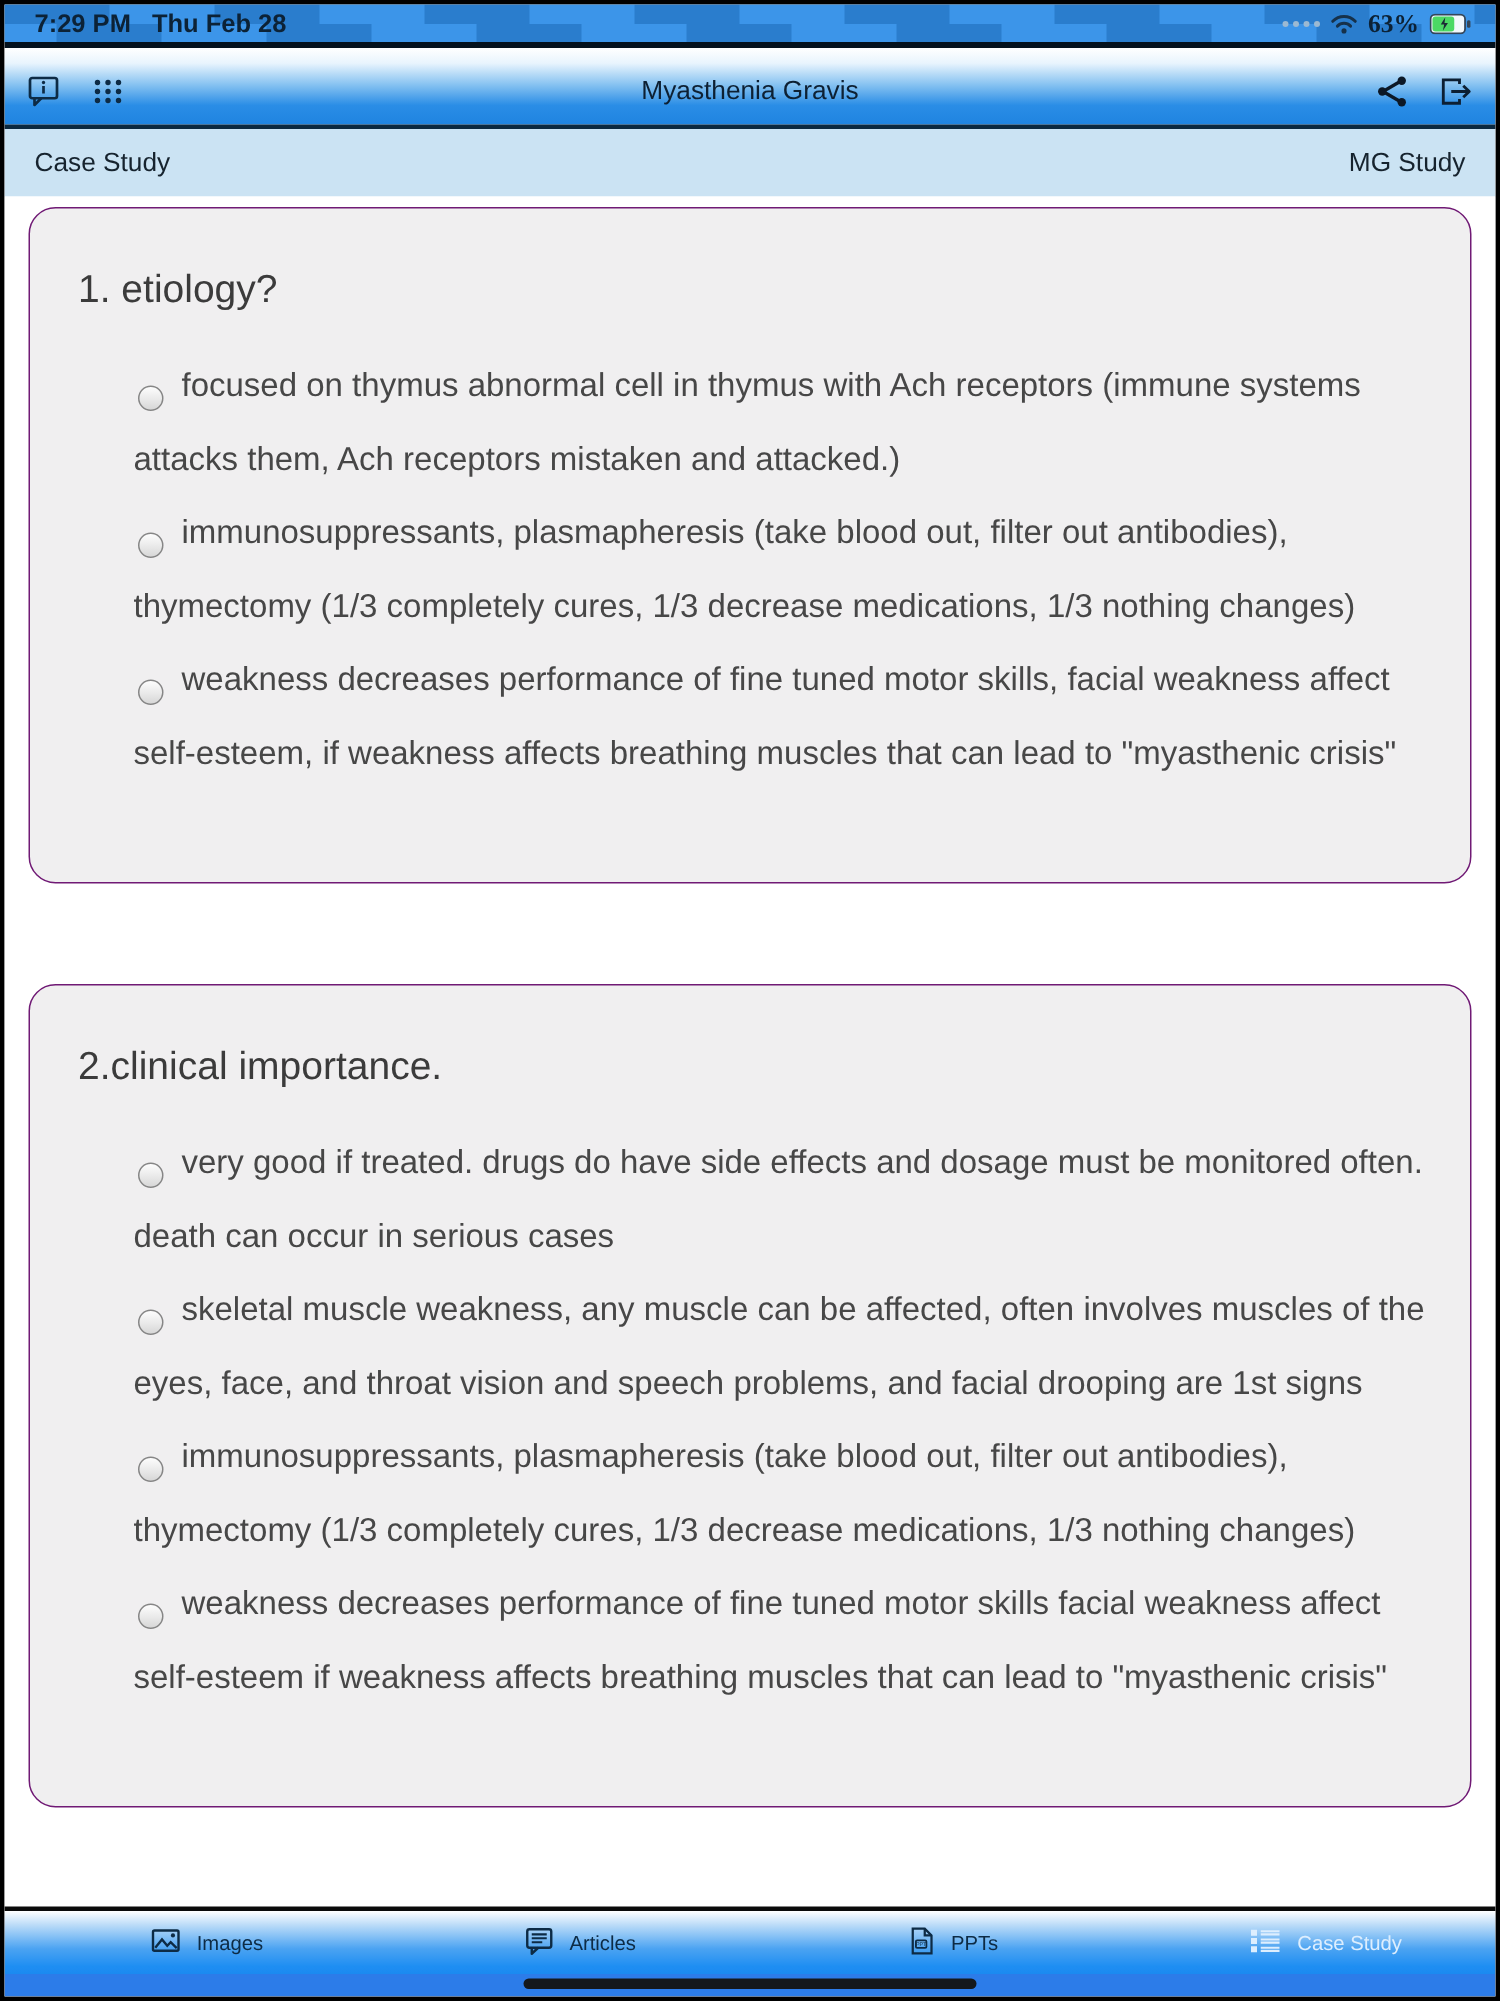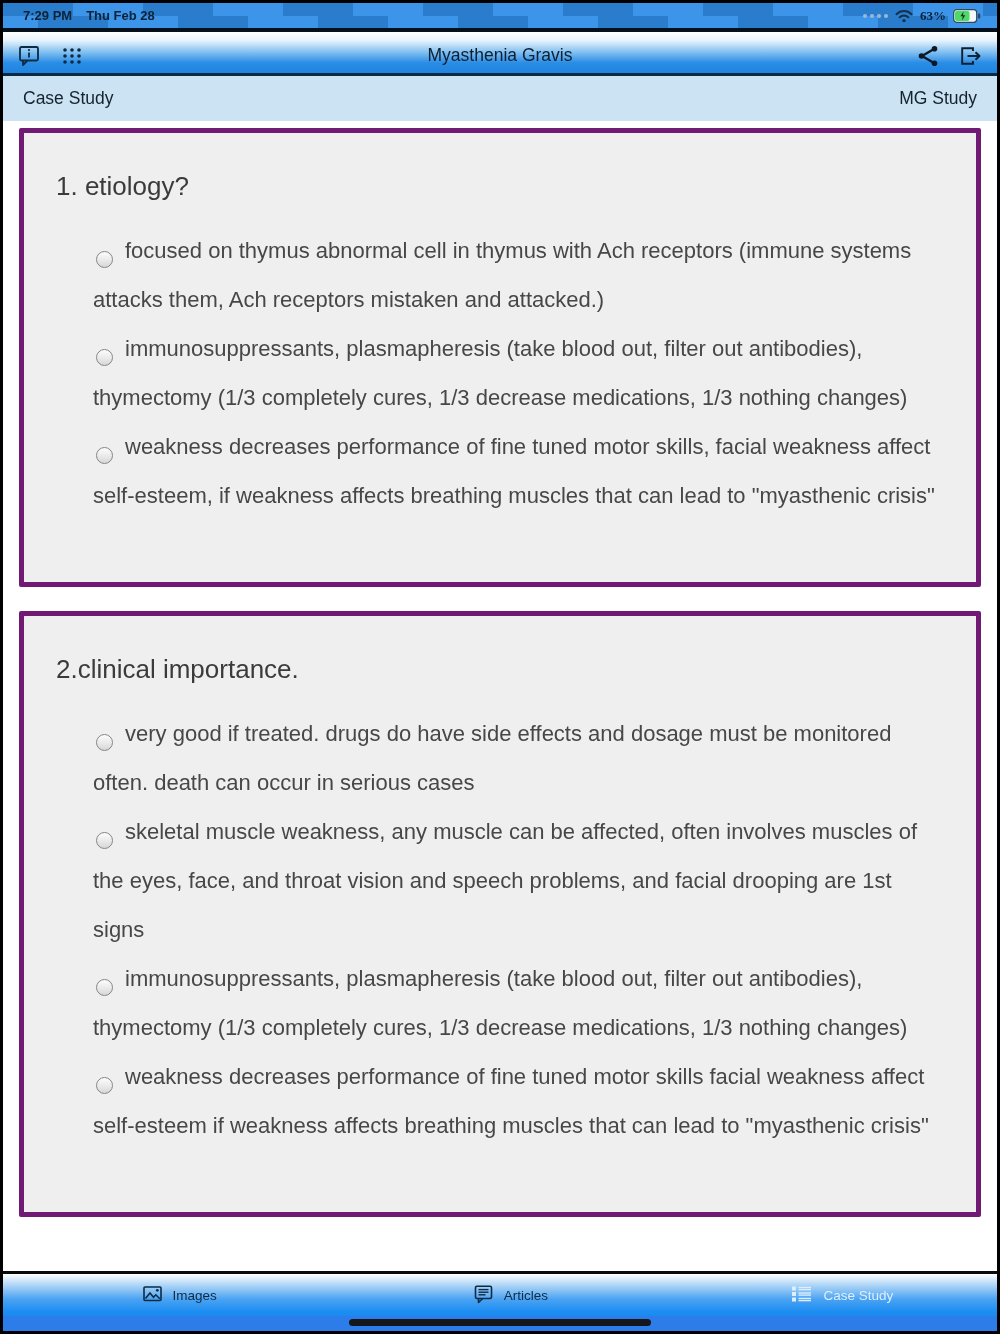--- a/index.html
+++ b/index.html
@@ -13,37 +13,37 @@
     display:flex; flex-direction:column;
     overflow:hidden;
     position:relative;
   }
 
   
   .status-bar {
     height:25px; flex:none;
     display:flex; align-items:center; justify-content:space-between;
     padding:0 16px 0 20px;
-    font-size:13px; font-weight:bold; color:#0c2236;
+    font-size:17px; font-weight:bold; color:#0c2236;
     background-color:#2f87da;
     background-image:
       repeating-linear-gradient(90deg, #2a7dcd 0 70px, #3c95e9 70px 140px),
       repeating-linear-gradient(90deg, #3c95e9 0 35px, #2a7dcd 35px 105px, #3c95e9 105px 140px);
     background-size:140px 13px, 140px 12px;
     background-position:0 0, 0 13px;
     background-repeat:repeat-x, repeat-x;
   }
   .status-left { display:flex; gap:14px; align-items:center; }
   .status-right { display:flex; gap:7px; align-items:center;font-family:Liberation Serif, serif; }
   .cell-dots { display:flex; gap:3px; align-items:center; }
   .cell-dots i { width:4px; height:4px; border-radius:50%; background:#9cb9d2; display:block; }
 
   
   .nav-bar {
-    flex:none; height:48px;
+    flex:none; height:58px;
     border-top:4px solid #04111d;
     border-bottom:3px solid #0b2940;
     background:linear-gradient(180deg,#ffffff 0%,#e8f4fd 20%,#86c2f1 48%,#2a8de6 75%,#1f84e0 100%);
     display:flex; align-items:center;
     padding:6px 14px 0 14px;
     position:relative;
     color:#0d2b45;
   }
   .nav-left, .nav-right { display:flex; gap:18px; align-items:center; }
   .nav-right { margin-left:auto; }
@@ -60,25 +60,25 @@
     display:flex; align-items:center; justify-content:space-between;
     padding:0 20px;
     font-size:17.5px; color:#16232e;
   }
 
   
   .content { flex:1 1 auto; overflow:hidden; background:#fff; }
   .card {
     margin:7px 16px 0 16px;
     background:#f0eff0;
-    border:5px solid #701a75;
-    border-radius:2px;
+    border:1px solid #701a75;
+    border-radius:18px;
     padding:38px 12px 62px 32px;
   }
-  .card + .card { margin-top:24px; }
+  .card + .card { margin-top:67px; }
   .q-title { font-size:26px; font-weight:400; color:#3b3b3b; margin-bottom:24px; }
   .options { margin-left:37px; font-size:22px; line-height:49px; color:#474747; padding-right:16px; }
   .option { position:relative; text-indent:32px; }
   .radio {
     position:absolute; left:3px; top:25px;
     width:17px; height:17px; border-radius:50%;
     border:1px solid #868686;
     background:linear-gradient(180deg,#fdfdfd 0%,#e9e9e9 55%,#d7d7d7 100%);
     cursor:pointer;
   }
@@ -229,20 +229,29 @@
   </div>
       <div class="tab">
     <span class="tab-icon"><svg width="23" height="22" viewBox="0 0 22 22">
             <rect x="3" y="3.2" width="16" height="12.3" rx="1.5" fill="none" stroke="currentColor" stroke-width="1.6"></rect>
             <path d="M6 15.5 L6 19.5 L10.3 15.5" fill="none" stroke="currentColor" stroke-width="1.6" stroke-linejoin="round"></path>
             <line x1="6" y1="6.6" x2="16" y2="6.6" stroke="currentColor" stroke-width="1.4"></line>
             <line x1="6" y1="9.2" x2="16" y2="9.2" stroke="currentColor" stroke-width="1.4"></line>
             <line x1="6" y1="11.8" x2="13" y2="11.8" stroke="currentColor" stroke-width="1.4"></line>
           </svg></span>
     <span>Articles</span>
+  </div>
+      <div class="tab">
+    <span class="tab-icon"><svg width="22" height="22" viewBox="0 0 22 22">
+            <path d="M5.5 2.8 H13.5 L18 7.3 V19.2 H5.5 Z" fill="none" stroke="currentColor" stroke-width="1.5"></path>
+            <path d="M13.5 2.8 V7.3 H18" fill="none" stroke="currentColor" stroke-width="1.5"></path>
+            <rect x="7.6" y="10.6" width="7" height="5" rx="0.8" fill="none" stroke="currentColor" stroke-width="1.2"></rect>
+            <text x="11.1" y="14.4" font-size="3.6" text-anchor="middle" fill="currentColor" font-family="sans-serif">PPT</text>
+          </svg></span>
+    <span>PPTs</span>
   </div>
       <div class="tab selected">
     <span class="tab-icon"><svg width="25" height="22" viewBox="0 0 24 22">
             <g fill="currentColor">
               <rect x="2.5" y="3.5" width="4" height="4"></rect>
               <rect x="2.5" y="9" width="4" height="4"></rect>
               <rect x="2.5" y="14.5" width="4" height="4"></rect>
             </g>
             <g stroke="currentColor" stroke-width="1.4">
               <line x1="9" y1="4.5" x2="21.5" y2="4.5"></line>

